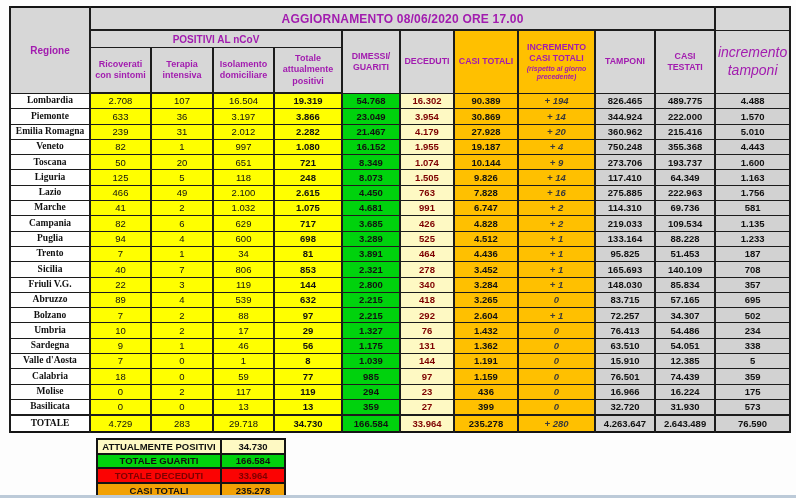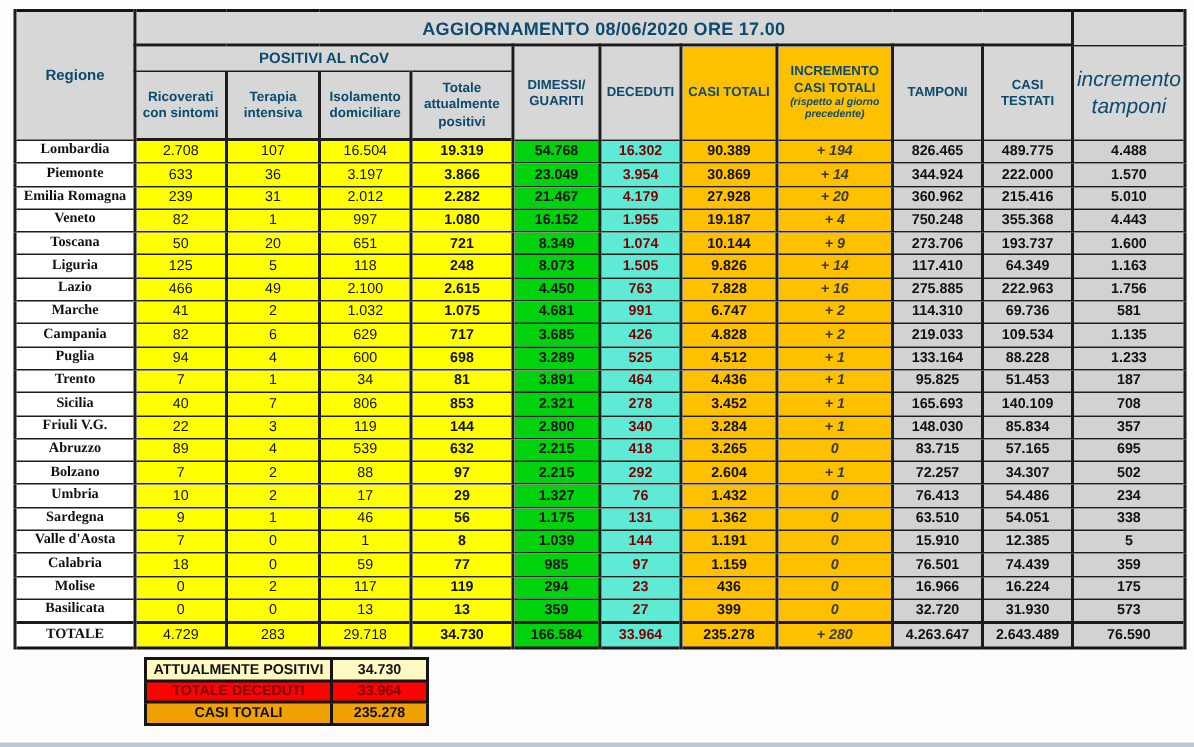--- a/index.html
+++ b/index.html
@@ -1,36 +1,36 @@
 <!DOCTYPE html>
 <html><head>
 <meta charset="utf-8">
 <style>
   html,body{margin:0;padding:0;background:#ffffff;font-family:"Liberation Sans",sans-serif;}
   .page{position:relative;width:796px;height:498px;background:#fdfdfd;overflow:hidden;}
 
   table.grid{position:absolute;left:9px;top:6px;border-collapse:collapse;table-layout:fixed;width:780px;border:2px solid #141414;}
   table.grid th,table.grid td{border:1px solid #1c1c1c;border-left-width:2px;border-right-width:2px;padding:0;text-align:center;vertical-align:middle;overflow:hidden;}
 
-  thead th{background:#d7d7d7;font-weight:bold;color:#0c4a6e;}
+  thead th{background:#d7d7d7;font-weight:bold;color:#a21caf;}
   .h-title{font-size:12px;height:21px;border-bottom-width:2px !important;letter-spacing:.2px;}
   .h-regione{font-size:10px;}
   .h-corner{background:#d7d7d7;}
   .h-group{font-size:10px;height:16px;}
   .h-tall{font-size:8.8px;white-space:normal;line-height:1.25;}
   .h-sub{font-size:9px;white-space:normal;line-height:1.25;height:44px;border-bottom-width:2px !important;}
   .h-gold{background:#ffc000;margin-left:32px;}
   .h-note{font-size:7px;font-style:italic;font-weight:600;margin-top:1px;line-height:1.2;}
   .h-italic{font-style:italic;font-weight:400;font-size:14px;}
 
   tbody td{font-size:9.5px;height:14.3px;line-height:1;white-space:nowrap;color:#111;}
   .c-region{background:#ffffff;font-weight:bold;font-size:9.5px;font-family:Liberation Serif, serif;}
   .c-yellow{background:#ffff00;}
   .c-green{background:#00d20d;}
-  .c-red{background:#5eead4;}
+  .c-red{background:#fef9c3;}
   .c-gold{background:#ffc000;}
   .c-gray{background:#d2d2d2;}
   .b{font-weight:bold;}
   .death{color:#7d0000;font-weight:bold;}
   .inc{font-style:italic;font-weight:bold;color:#3a3a3a;}
   tr.row-totale td{border-top-width:2px;}
 
   table.summary{position:absolute;left:96px;top:438px;border-collapse:collapse;table-layout:fixed;}
   table.summary td{border:2px solid #141414;padding:0;height:12.7px;text-align:center;vertical-align:middle;font-size:9.5px;font-weight:bold;color:#111;white-space:nowrap;}
   .sum-label{width:122px;}
@@ -400,20 +400,24 @@
       </tbody>
   </table>
 
   <table class="summary">
     <tbody id="sumbody">
         <tr>
           <td class="sum-label sum-yellow">ATTUALMENTE POSITIVI</td>
           <td class="sum-value sum-yellow">34.730</td>
         </tr>
         <tr>
+          <td class="sum-label sum-green">TOTALE GUARITI</td>
+          <td class="sum-value sum-green">166.584</td>
+        </tr>
+        <tr>
           <td class="sum-label sum-red">TOTALE DECEDUTI</td>
           <td class="sum-value sum-red">33.964</td>
         </tr>
         <tr>
           <td class="sum-label sum-orange">CASI TOTALI</td>
           <td class="sum-value sum-orange">235.278</td>
         </tr>
       </tbody>
   </table>
 

